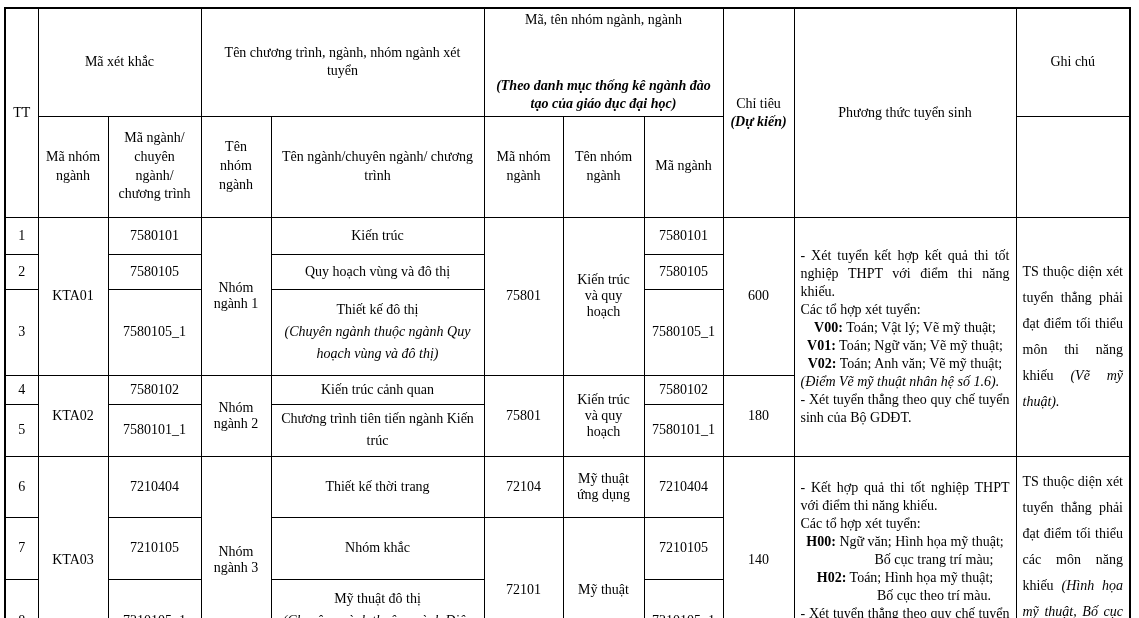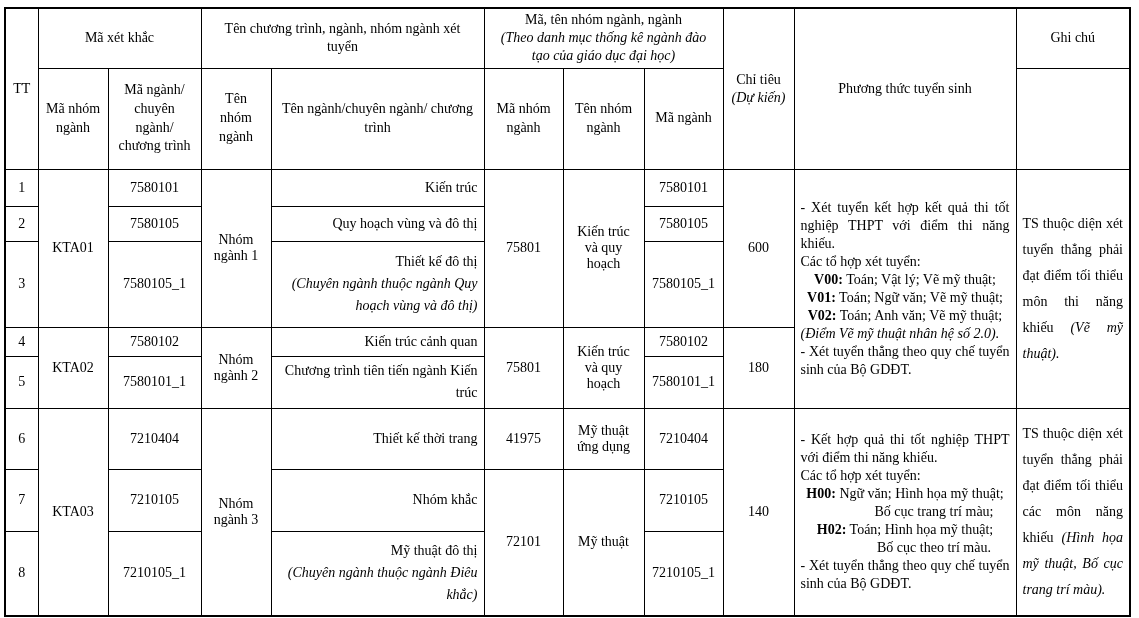--- a/index.html
+++ b/index.html
@@ -18,37 +18,37 @@
     padding:2px 6px;
     font-size:14px;
     font-weight:normal;
     vertical-align:middle;
     overflow:hidden;
     box-sizing:border-box;
   }
   .bold{font-weight:bold;}
   .ital{font-style:italic;}
   .ctr{text-align:center;}
-  .left{text-align:right;}
+  .left{text-align:center;}
   .hd{font-weight:bold;text-align:center;line-height:1.3;}
   .sub{line-height:1.35;text-align:center;}
   .name-cell{line-height:22px;}
   .name-sub{font-style:italic;}
   .method-cell{
     font-size:13.5px;line-height:18px;padding:2px 4px;vertical-align:middle;
   }
   .method-cell .just{text-align:justify;}
   .method-cell .combo{text-align:center;}
   .method-cell .cont{padding-left:58px;}
   .note-cell{
     font-size:13.5px;line-height:26px;padding:2px 5px;
     text-align:justify;vertical-align:middle;
   }
-  .hdr-note{font-style:italic;font-weight:normal;}
-  .chi-tieu-note{font-style:italic;font-weight:normal;}
+  .hdr-note{font-style:italic;font-weight:bold;margin-top:48px;}
+  .chi-tieu-note{font-style:italic;font-weight:bold;}
 </style>
 </head>
 <body>
 
 <table class="adm">
   <colgroup>
     <col style="width:33px">
       <col style="width:70px">
       <col style="width:93px">
     <col style="width:70px">
@@ -98,21 +98,21 @@
     <td class="ctr bold" rowspan="3">75801</td>
     <td class="ctr bold" rowspan="3">Kiến trúc và quy hoạch</td>
     <td class="ctr">7580101</td>
     <td class="ctr" rowspan="3">600</td>
     <td class="method-cell" rowspan="5">
       <div class="just">- Xét tuyển kết hợp kết quả thi tốt nghiệp THPT với điểm thi năng khiếu.</div>
       <div>Các tổ hợp xét tuyển:</div>
       <div class="combo"><span class="bold">V00:</span> <span>Toán; Vật lý; Vẽ mỹ thuật;</span></div>
       <div class="combo"><span class="bold">V01:</span> <span>Toán; Ngữ văn; Vẽ mỹ thuật;</span></div>
       <div class="combo"><span class="bold">V02:</span> <span>Toán; Anh văn; Vẽ mỹ thuật;</span></div>
-      <div class="ital">(Điểm Vẽ mỹ thuật nhân hệ số 2.0).</div>
+      <div class="ital">(Điểm Vẽ mỹ thuật nhân hệ số 1.6).</div>
       <div class="just">- Xét tuyển thẳng theo quy chế tuyển sinh của Bộ GDĐT.</div>
     </td>
     <td class="note-cell" rowspan="5">
       <span>TS thuộc diện xét tuyển thẳng phải đạt điểm tối thiểu môn thi năng khiếu </span><span class="ital">(Vẽ mỹ thuật).</span>
     </td>
   </tr>
 
   <tr style="height:35px">
     <td class="ctr">2</td>
     <td class="ctr">7580105</td>
@@ -148,21 +148,21 @@
     <td class="left name-cell">Chương trình tiên tiến ngành Kiến trúc</td>
     <td class="ctr">7580101_1</td>
   </tr>
 
   <tr style="height:61px">
     <td class="ctr">6</td>
     <td class="ctr bold" rowspan="3">KTA03</td>
     <td class="ctr">7210404</td>
     <td class="ctr bold" rowspan="3">Nhóm ngành 3</td>
     <td class="left name-cell">Thiết kế thời trang</td>
-    <td class="ctr bold">41975</td>
+    <td class="ctr bold">72104</td>
     <td class="ctr bold">Mỹ thuật ứng dụng</td>
     <td class="ctr">7210404</td>
     <td class="ctr" rowspan="3">140</td>
     <td class="method-cell" rowspan="3">
       <div class="just">- Kết hợp quả thi tốt nghiệp THPT với điểm thi năng khiếu.</div>
       <div>Các tổ hợp xét tuyển:</div>
       <div class="combo"><span class="bold">H00:</span> <span>Ngữ văn; Hình họa mỹ thuật;</span></div>
       <div class="combo cont">Bố cục trang trí màu;</div>
       <div class="combo"><span class="bold">H02:</span> <span>Toán; Hình họa mỹ thuật;</span></div>
       <div class="combo cont">Bố cục theo trí màu.</div>

